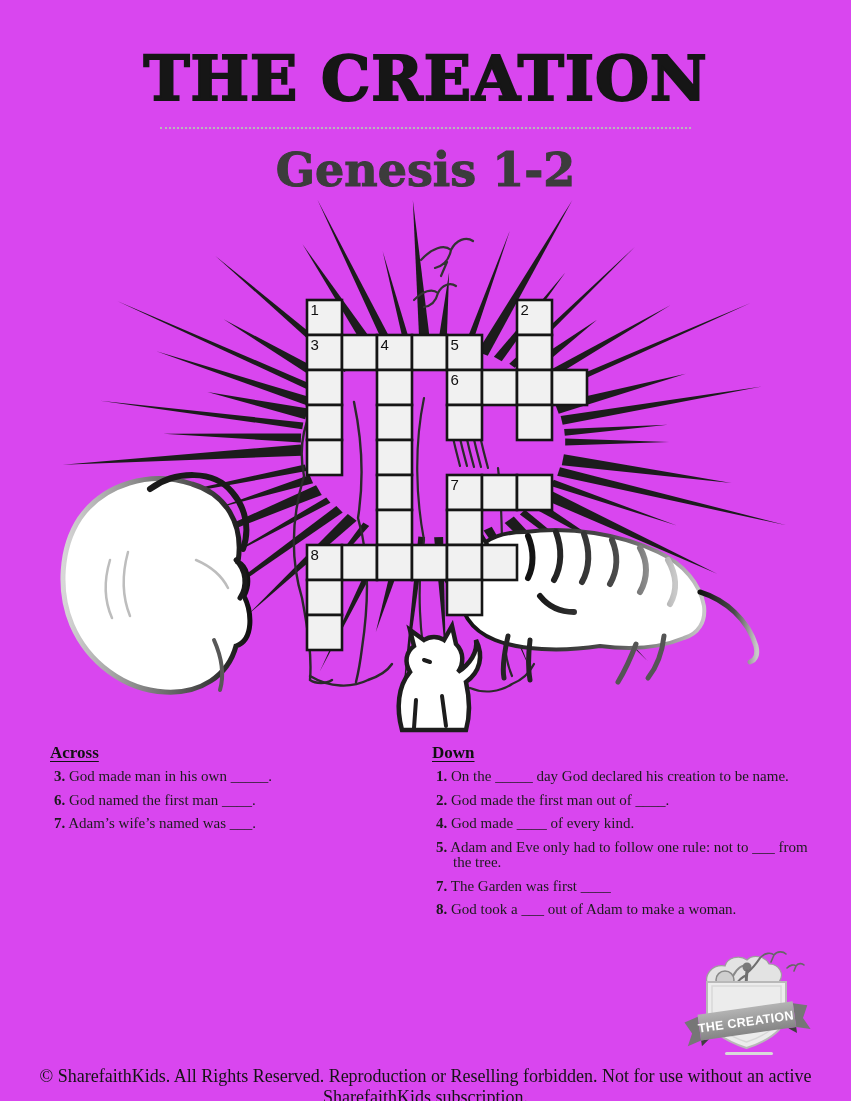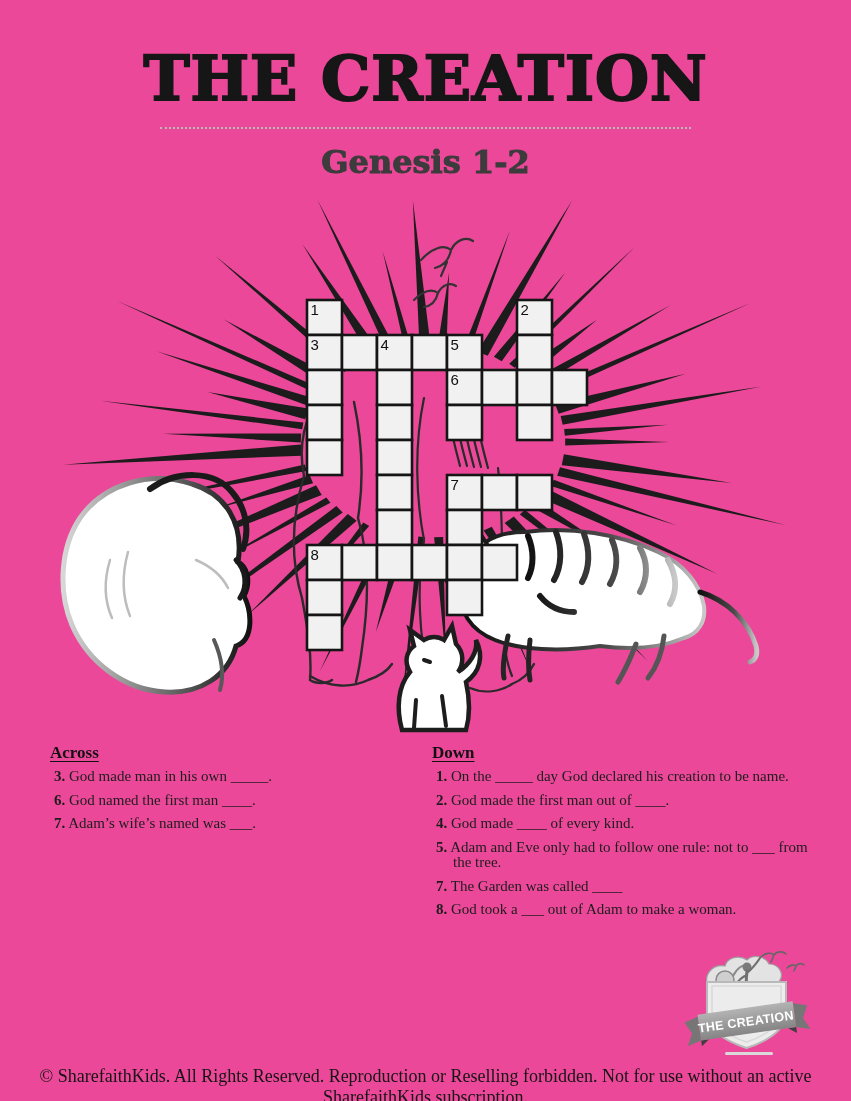--- a/index.html
+++ b/index.html
@@ -1,39 +1,39 @@
 <!DOCTYPE html>
 <html><head>
 <meta charset="utf-8">
 <style>
   * { margin:0; padding:0; box-sizing:border-box; }
   html,body { background:#ffffff; }
   .page {
     position:relative; width:851px; height:1101px; margin:0 auto;
-    background:#ec4899; overflow:hidden;
+    background:#d946ef; overflow:hidden;
     font-family:"Liberation Sans", sans-serif;
     padding-left:24px;
   }
   
   .title {
     position:absolute; top:42px; left:0; width:100%;
     text-align:center;
     font-family:"DejaVu Serif", serif;
     font-weight:bold; font-size:62px; letter-spacing:1px;
     color:#161616; -webkit-text-stroke:2.1px #161616;
   }
   .title-rule {
     position:absolute; top:127px; left:160px; width:531px; height:0;
     border-top:2px dotted #b9b9b9;
   }
   .subtitle {
     position:absolute; top:143px; left:0; width:100%;
     text-align:center;
     font-family:"DejaVu Serif", serif;
-    font-weight:bold; font-size:32px;
+    font-weight:bold; font-size:46px;
     color:#3c3c3c; -webkit-text-stroke:1px #3c3c3c;
   }
   
   svg.art { position:absolute; left:0; top:0; }
   .cw-cell { fill:#f1f1f1; stroke:#151515; stroke-width:2.6px; }
   .cw-num  { font-family:"Liberation Sans",sans-serif; font-size:15px; fill:#101010; }
   .ray     { fill:#1c1c1c; }
   
   .clues { position:absolute; top:743px; font-size:15px; color:#1c1c1c;font-family:Liberation Serif, serif; }
   .clues-across { left:50px;  width:360px; }
@@ -239,21 +239,21 @@
         <div class="clue"><span class="cnum">7.</span><span> Adam’s wife’s named was ___.</span></div>
       </div>
   </div>
   <div class="clues clues-down">
     <div class="clue-heading">Down</div>
     <div id="down-list">
         <div class="clue"><span class="cnum">1.</span><span> On the _____ day God declared his creation to be name.</span></div>
         <div class="clue"><span class="cnum">2.</span><span> God made the first man out of ____.</span></div>
         <div class="clue"><span class="cnum">4.</span><span> God made ____ of every kind.</span></div>
         <div class="clue"><span class="cnum">5.</span><span> Adam and Eve only had to follow one rule: not to ___ from the tree.</span></div>
-        <div class="clue"><span class="cnum">7.</span><span> The Garden was called ____</span></div>
+        <div class="clue"><span class="cnum">7.</span><span> The Garden was first ____</span></div>
         <div class="clue"><span class="cnum">8.</span><span> God took a ___ out of Adam to make a woman.</span></div>
       </div>
   </div>
 
   <div class="badge">
     <svg width="130" height="118" viewBox="0 0 130 118">
       <defs>
         <linearGradient id="ribGrad" x1="0" y1="0" x2="0" y2="1">
           <stop offset="0" stop-color="#b3b3b3"></stop>
             <stop offset="1" stop-color="#858585"></stop>

